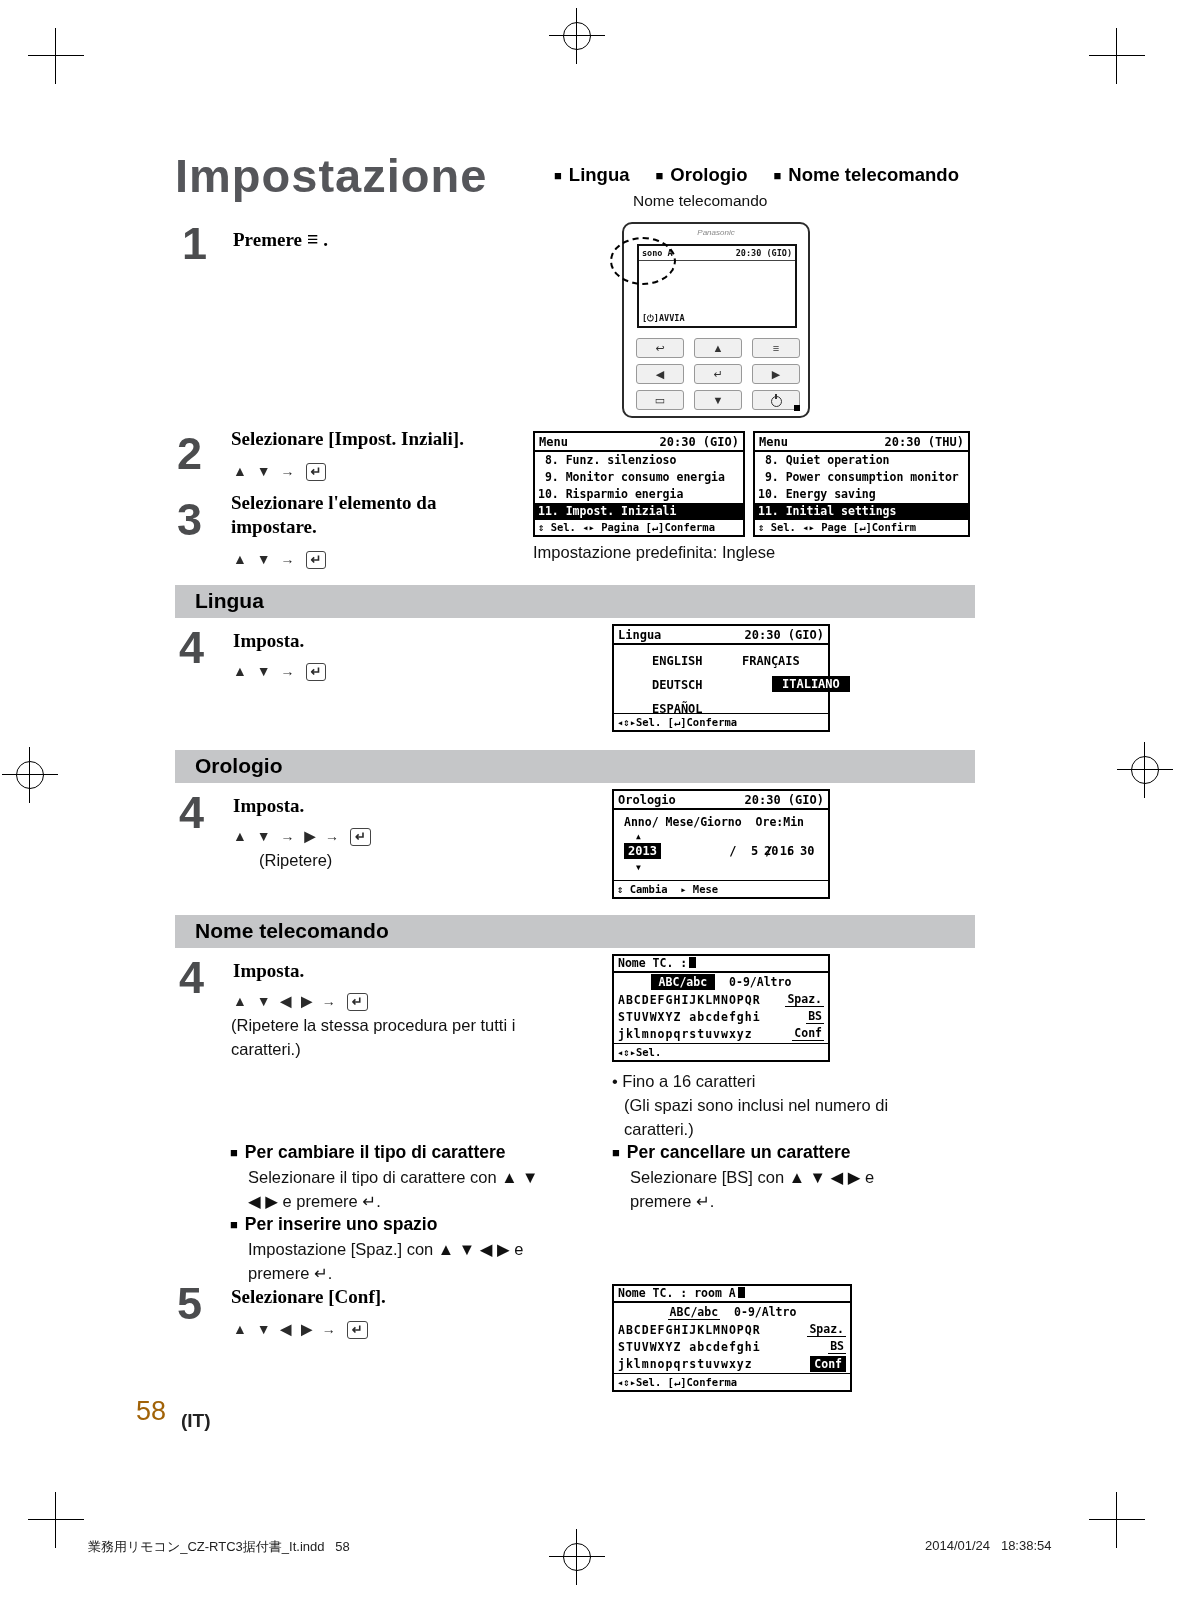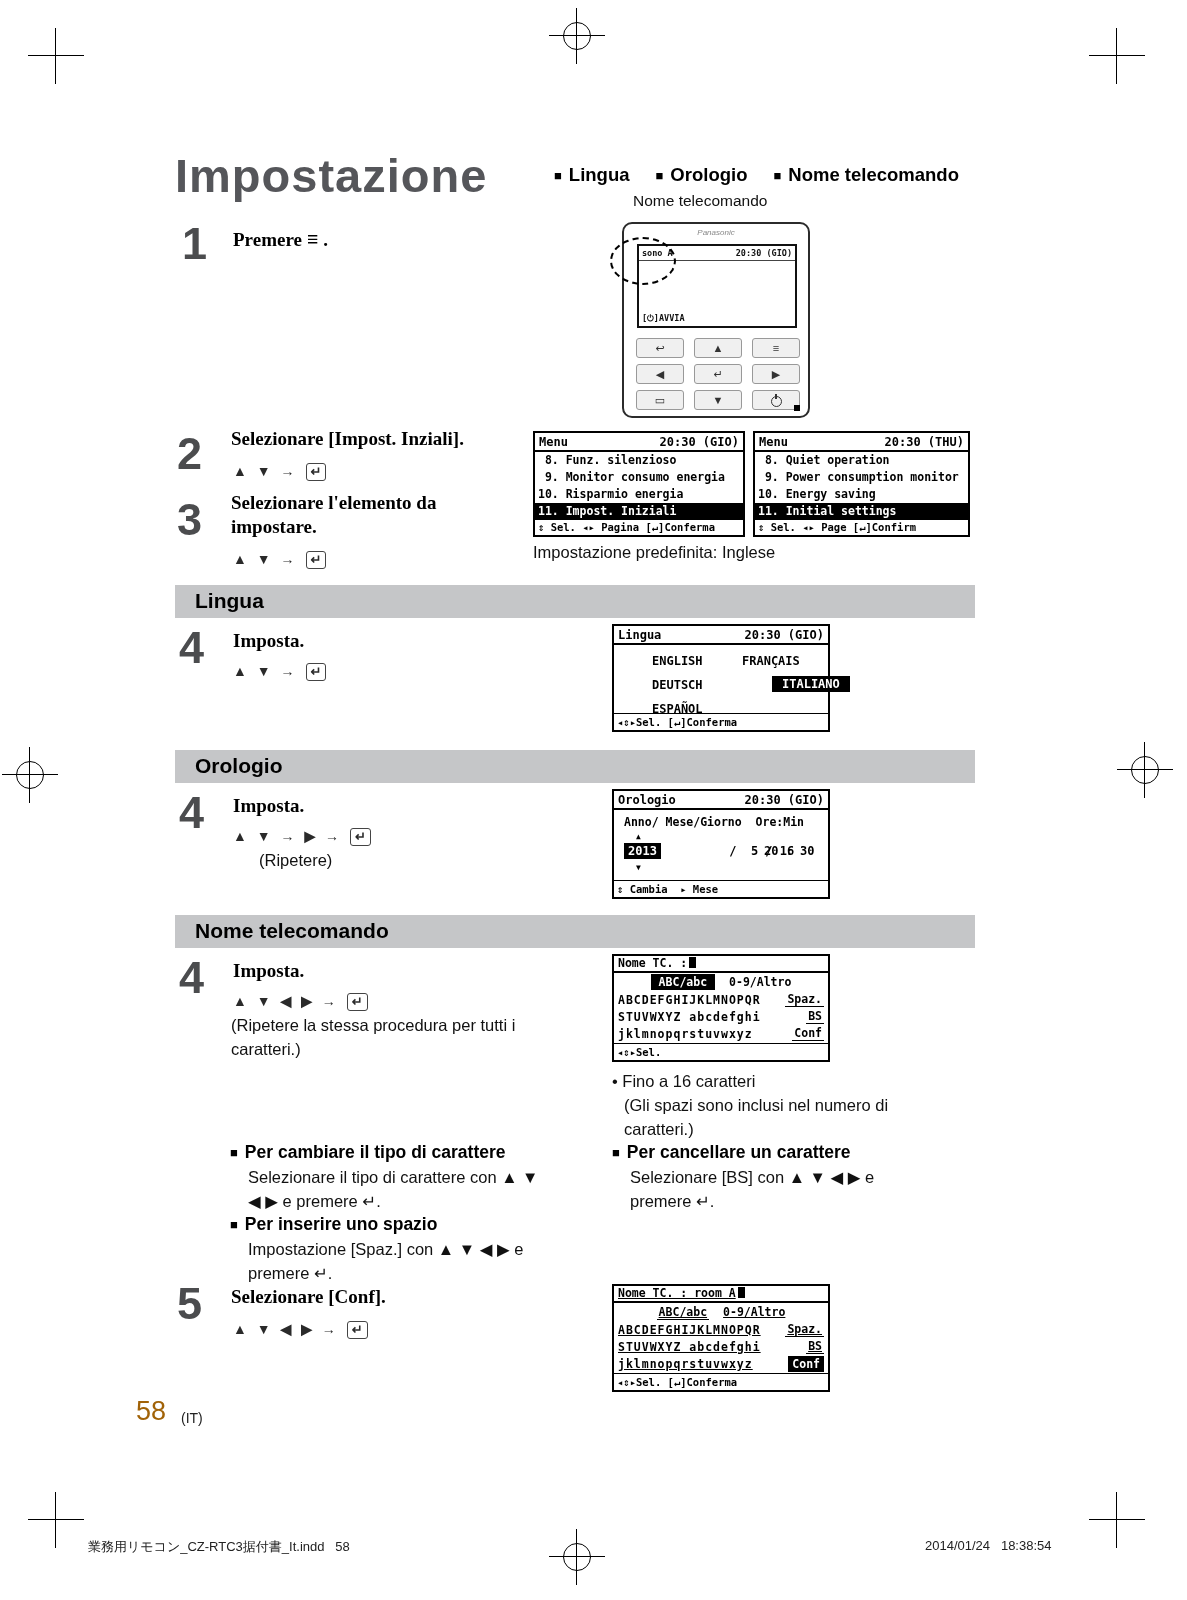--- a/index.html
+++ b/index.html
@@ -67,21 +67,21 @@
   .rkey { background:#f0f0f0; border:1px solid #999; border-radius:3px; text-align:center;
           font-size:11px; line-height:19px; color:#333; }
   .power-icon { display:inline-block; position:relative; width:11px; height:11px;
                 border:1.5px solid #333; border-radius:50%; top:3px; }
   .power-icon::after { content:""; position:absolute; left:3.5px; top:-3px; width:2px; height:5px; background:#333; }
   .dash-ellipse { position:absolute; left:-14px; top:13px; width:66px; height:48px;
                   border:2.5px dashed #000; border-radius:50%; }
   .led-dot { position:absolute; right:8px; bottom:5px; width:6px; height:6px; background:#000; }
 
   .pagenum { font-size:27px; color:#a16207; }
-  .langtag { font-size:14px; color:#222; }
+  .langtag { font-size:19px; color:#222;font-weight:bold; }
   .printfoot { font-size:13px; color:#222; }
 </style>
 </head>
 <body>
 
 <div class="page">
 
   <div class="regmark" style="left:28px; top:28px;">
       <div class="h"></div>
       <div class="v"></div>
@@ -245,21 +245,21 @@
   <div class="abs body" style="left:248px; top:1264px;">premere ↵.</div>
 
   <div class="abs tiphead" style="left:612px; top:1142px;"><span class="sq">■</span><span>Per cancellare un carattere</span></div>
   <div class="abs body" style="left:630px; top:1168px;">Selezionare [BS] con ▲ ▼ ◀ ▶ e</div>
   <div class="abs body" style="left:630px; top:1192px;">premere ↵.</div>
 
   <div class="abs stepnum" style="left:177px; top:1278px;">5</div>
   <div class="abs action" style="left:231px; top:1286px;">Selezionare [Conf].</div>
   <div class="abs keys" style="left:233px; top:1321px;"><span>▲ ▼ ◀ ▶ →</span><span class="enter-key">↵</span></div>
 
-  <div class="lcd" style="left:612px; top:1284px; width:218px; height:108px;text-decoration:underline;">
+  <div class="lcd" style="left:612px; top:1284px; width:240px; height:108px;">
     <div class="labelrow"><span>Nome TC. : room A</span><span class="cursor"></span></div>
     <div class="tabrow">
       <span class="skey">ABC/abc</span>
       <span>0-9/Altro</span>
     </div>
     <div class="namerow"><span class="letters">ABCDEFGHIJKLMNOPQR</span><span class="skey">Spaz.</span></div>
     <div class="namerow"><span class="letters">STUVWXYZ abcdefghi</span><span class="skey">BS</span></div>
     <div class="namerow"><span class="letters">jklmnopqrstuvwxyz</span><span class="inv" style="padding:1px 4px;">Conf</span></div>
     <div class="lcd-ft">◂⇕▸Sel. [↵]Conferma</div>
   </div>

